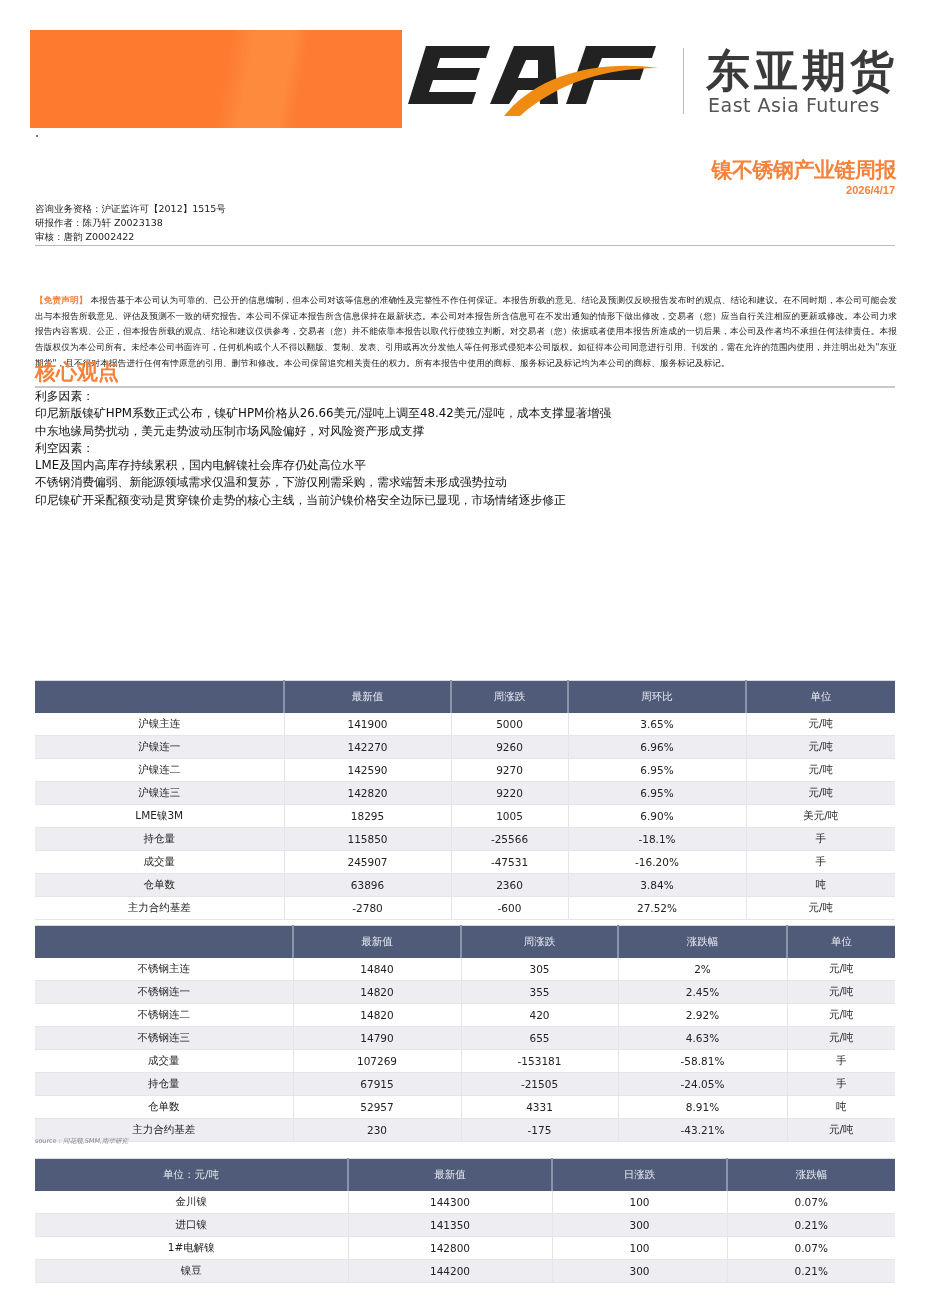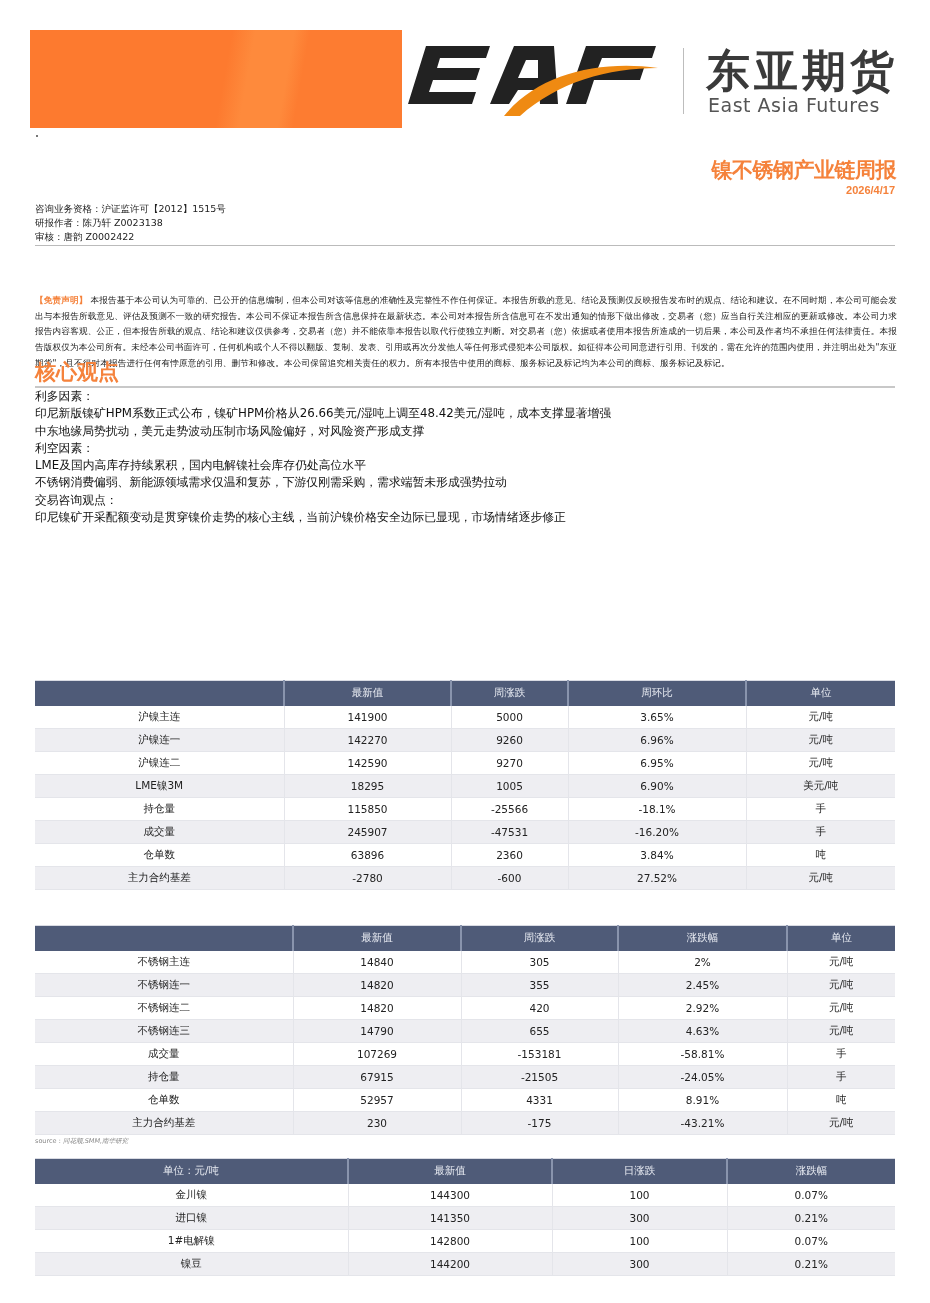--- a/index.html
+++ b/index.html
@@ -48,21 +48,21 @@
   }
   .section-rule { position: absolute; left: 35px; top: 386px; width: 860px; height: 2px; background: #c8c8c8; }
   .views { position: absolute; left: 35px; top: 388px; font-size: 11.8px; line-height: 17.3px; color: #111; }
   .views .line { white-space: nowrap; }
 
   table.dt {
     position: absolute; left: 35px; width: 860px; border-collapse: collapse; table-layout: fixed;
     font-size: 10.5px; font-family: "DejaVu Sans", sans-serif; color: #222;
   }
   table.dt th {
-    background: #4f5b78; color: #e9ecf3; font-weight: normal; height: 25px; text-align: center;
+    background: #4f5b78; color: #e9ecf3; font-weight: normal; height: 32px; text-align: center;
     border-right: 2px solid #8994ad; border-top: 1px solid #d9dbe3;
   }
   table.dt th:last-child { border-right: none; }
   table.dt td {
     text-align: center; height: 23px; border-right: 1px solid #e4e5ea; border-bottom: 1px solid #e4e5ea;
   }
   table.dt td:last-child { border-right: none; }
   table.dt tr:nth-child(even) td { background: #eeeef2; }
   table.dt tr:nth-child(odd) td { background: #ffffff; }
 
@@ -113,21 +113,20 @@
 
 <div class="section-title">核心观点</div>
 <div class="section-rule"></div>
 <div class="views">
   <div class="line">利多因素：</div>
   <div class="line">印尼新版镍矿HPM系数正式公布，镍矿HPM价格从26.66美元/湿吨上调至48.42美元/湿吨，成本支撑显著增强</div>
   <div class="line">中东地缘局势扰动，美元走势波动压制市场风险偏好，对风险资产形成支撑</div>
   <div class="line">利空因素：</div>
   <div class="line">LME及国内高库存持续累积，国内电解镍社会库存仍处高位水平</div>
   <div class="line">不锈钢消费偏弱、新能源领域需求仅温和复苏，下游仅刚需采购，需求端暂未形成强势拉动</div>
-  <div class="line">交易咨询观点：</div>
   <div class="line">印尼镍矿开采配额变动是贯穿镍价走势的核心主线，当前沪镍价格安全边际已显现，市场情绪逐步修正</div>
 </div>
 
 <table class="dt" id="t1">
   <colgroup>
       <col style="width:249px">
       <col style="width:167px">
       <col style="width:117px">
       <col style="width:178px">
       <col style="width:149px">
@@ -157,20 +156,27 @@
         <td>元/吨</td>
       </tr>
       <tr>
         <td>沪镍连二</td>
         <td>142590</td>
         <td>9270</td>
         <td>6.95%</td>
         <td>元/吨</td>
       </tr>
       <tr>
+        <td>沪镍连三</td>
+        <td>142820</td>
+        <td>9220</td>
+        <td>6.95%</td>
+        <td>元/吨</td>
+      </tr>
+      <tr>
         <td>LME镍3M</td>
         <td>18295</td>
         <td>1005</td>
         <td>6.90%</td>
         <td>美元/吨</td>
       </tr>
       <tr>
         <td>持仓量</td>
         <td>115850</td>
         <td>-25566</td>

